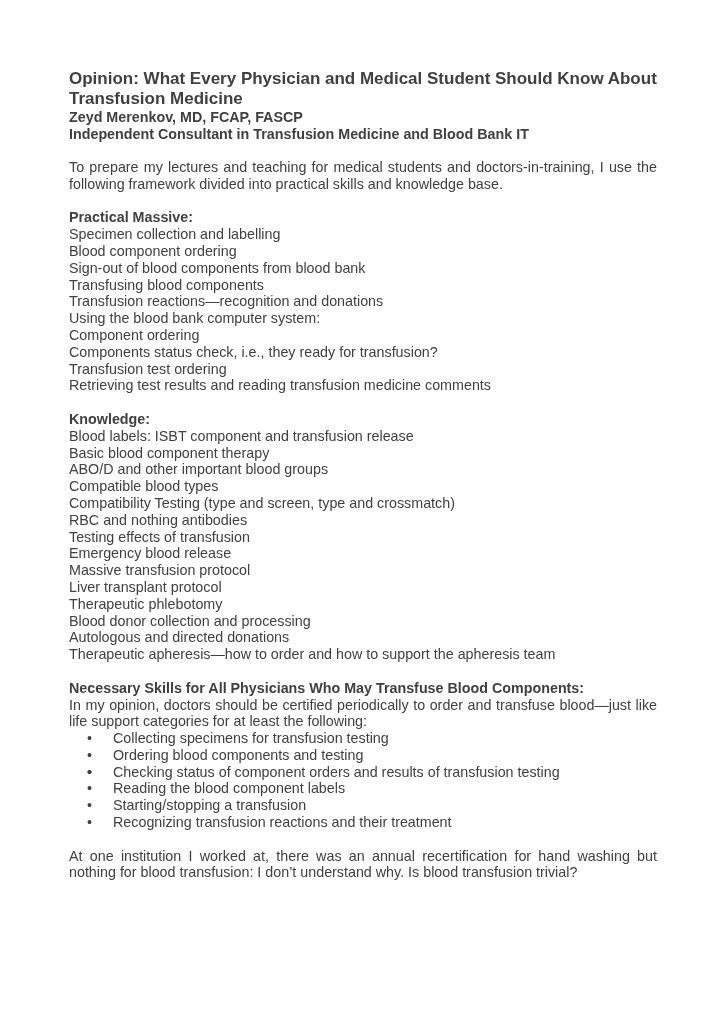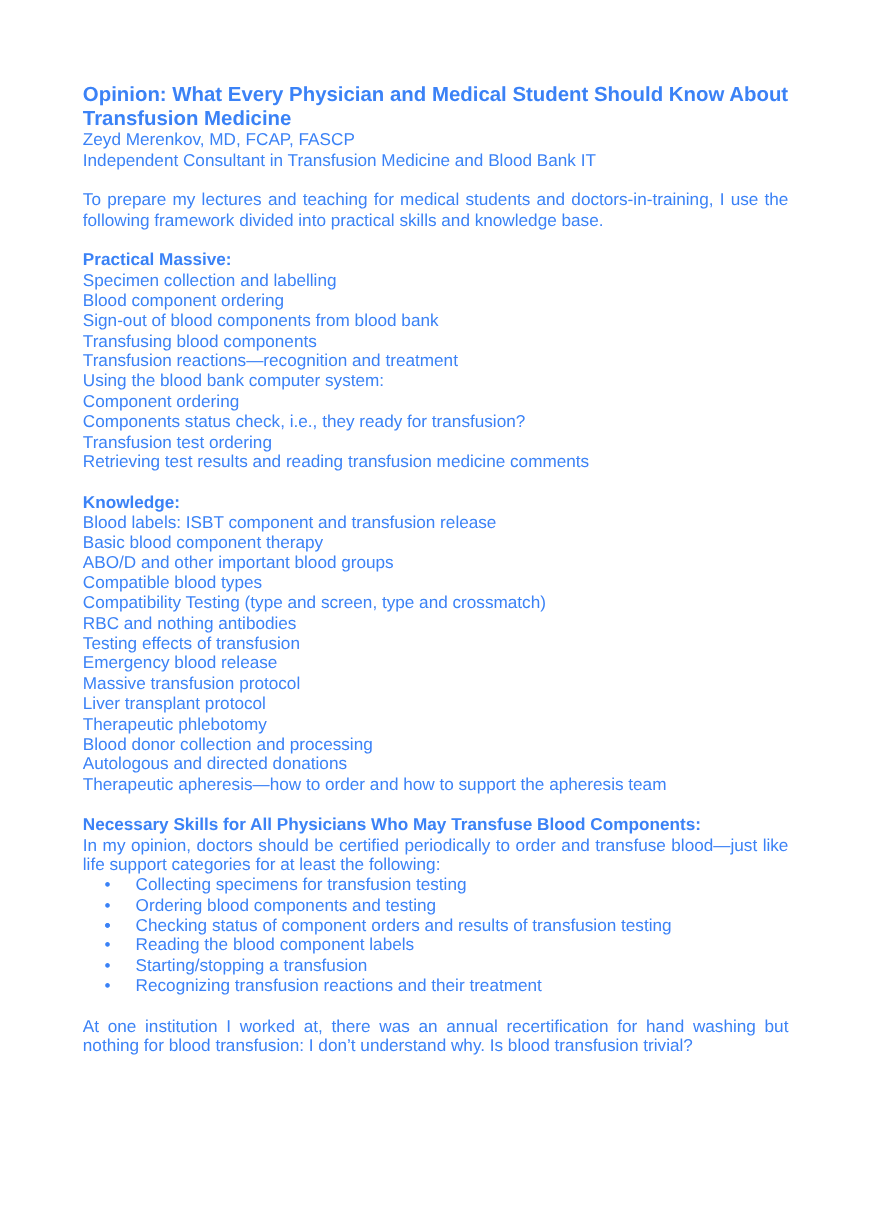--- a/index.html
+++ b/index.html
@@ -1,23 +1,23 @@
 <!DOCTYPE html>
 <html><head>
 <meta charset="utf-8">
 <style>
   html, body { margin: 0; padding: 0; background: #ffffff; }
   body { width: 724px; height: 1024px; position: relative; overflow: hidden; }
   .page {
     position: absolute; left: 69px; top: 69px; width: 588px;
-    font-family: "Liberation Sans", sans-serif; color: #3b82f6;
+    font-family: "Liberation Sans", sans-serif; color: #404040;
     font-size: 14.3px; line-height: 16.8px;
   }
   .title { font-weight: bold; font-size: 17px; line-height: 20px; margin: 0; }
-  .author, .affil { font-weight: normal; font-size: 14.3px; line-height: 17px; margin: 0; }
+  .author, .affil { font-weight: bold; font-size: 14.3px; line-height: 17px; margin: 0; }
   p { margin: 0; }
   .gap { height: 16.8px; }
   .section-head { font-weight: bold; margin: 0; }
   .plain-list { list-style: none; margin: 0; padding: 0; }
   .plain-list li { margin: 0; padding: 0; }
   .bullets { list-style: none; margin: 0; padding: 0 0 0 44px; }
   .bullets li { position: relative; margin: 0; padding: 0; }
   .bullets li .bullet { position: absolute; left: -26px; top: 0; }
   .justify { text-align: justify; text-align-last: left; }
 </style>
@@ -32,21 +32,21 @@
 
   <p class="justify">To prepare my lectures and teaching for medical students and doctors-in-training, I use the following framework divided into practical skills and knowledge base.</p>
   <div class="gap"></div>
 
   <p class="section-head">Practical Massive:</p>
   <ul class="plain-list">
     <li>Specimen collection and labelling</li>
     <li>Blood component ordering</li>
     <li>Sign-out of blood components from blood bank</li>
     <li>Transfusing blood components</li>
-    <li>Transfusion reactions—recognition and treatment</li>
+    <li>Transfusion reactions—recognition and donations</li>
     <li>Using the blood bank computer system:</li>
     <li>Component ordering</li>
     <li>Components status check, i.e., they ready for transfusion?</li>
     <li>Transfusion test ordering</li>
     <li>Retrieving test results and reading transfusion medicine comments</li>
   </ul>
   <div class="gap"></div>
 
   <p class="section-head">Knowledge:</p>
   <ul class="plain-list">

